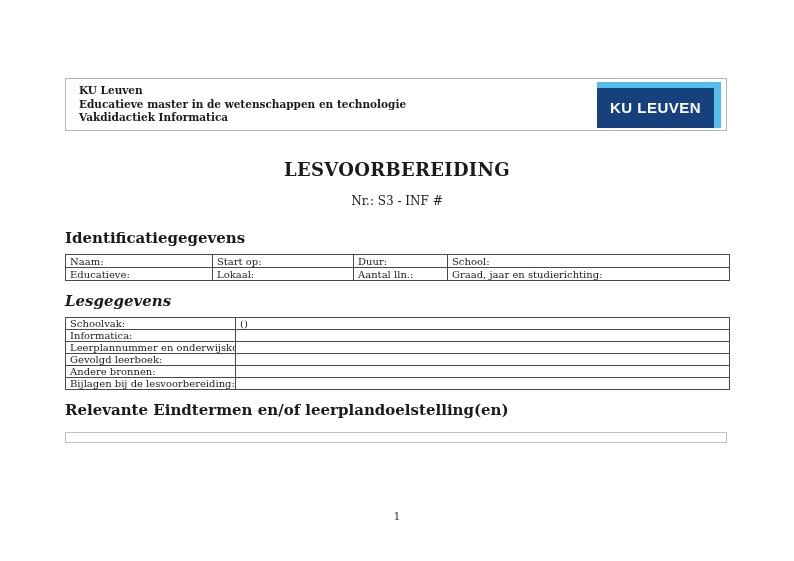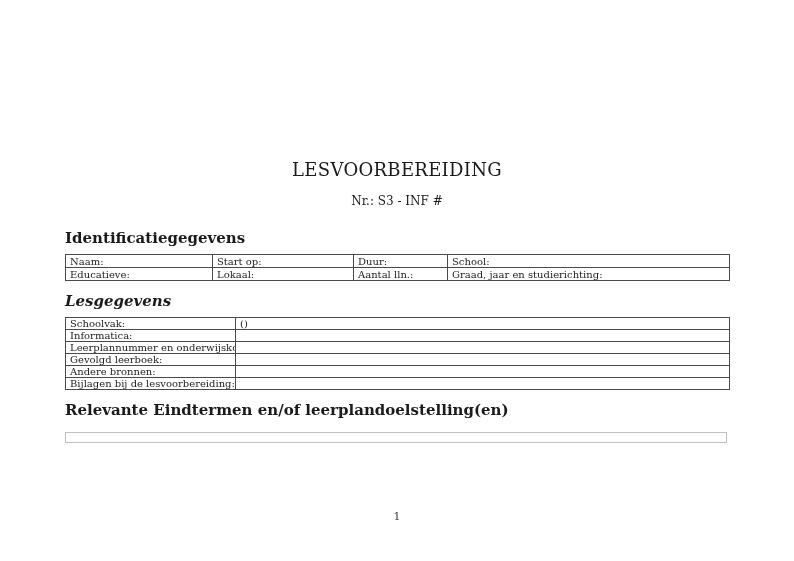--- a/index.html
+++ b/index.html
@@ -29,21 +29,21 @@
     display:flex;align-items:center;justify-content:center;
   }
   .logo-dark span{
     color:var(--logo-text-color,#ffffff);
     font-family:"Liberation Sans","DejaVu Sans",sans-serif;
     font-weight:bold;font-size:15px;letter-spacing:0.5px;
   }
   
   .doc-title{
     position:absolute;left:0;top:159px;width:794px;
-    text-align:center;font-size:18px;letter-spacing:0.3px;
+    text-align:center;font-size:18px;letter-spacing:0.3px;font-weight:bold;
   }
   .doc-subtitle{
     position:absolute;left:0;top:194px;width:794px;
     text-align:center;font-size:12px;
   }
   
   .sec-heading{
     position:absolute;left:65px;width:664px;
     font-weight:bold;font-size:15px;line-height:18px;
   }
@@ -75,20 +75,32 @@
   .footer-pagenum{
     position:absolute;left:0;top:510px;width:794px;
     text-align:center;font-size:11px;color:#3a3a3a;
   }
 </style>
 </head>
 <body>
 
 <div class="page">
 
+  <div class="letterhead">
+    <div class="inst">
+      <div>KU Leuven</div>
+      <div>Educatieve master in de wetenschappen en technologie</div>
+      <div>Vakdidactiek Informatica</div>
+    </div>
+    <div class="logo">
+      <div class="logo-dark">
+        <span>KU LEUVEN</span>
+      </div>
+    </div>
+  </div>
 
   <div class="doc-title">LESVOORBEREIDING</div>
   <div class="doc-subtitle">Nr.: S3 - INF #</div>
 
   <div class="sec-heading h-ident">Identificatiegegevens</div>
   <table class="id-table">
     <colgroup>
         <col class="c0">
         <col class="c1">
         <col class="c2">

